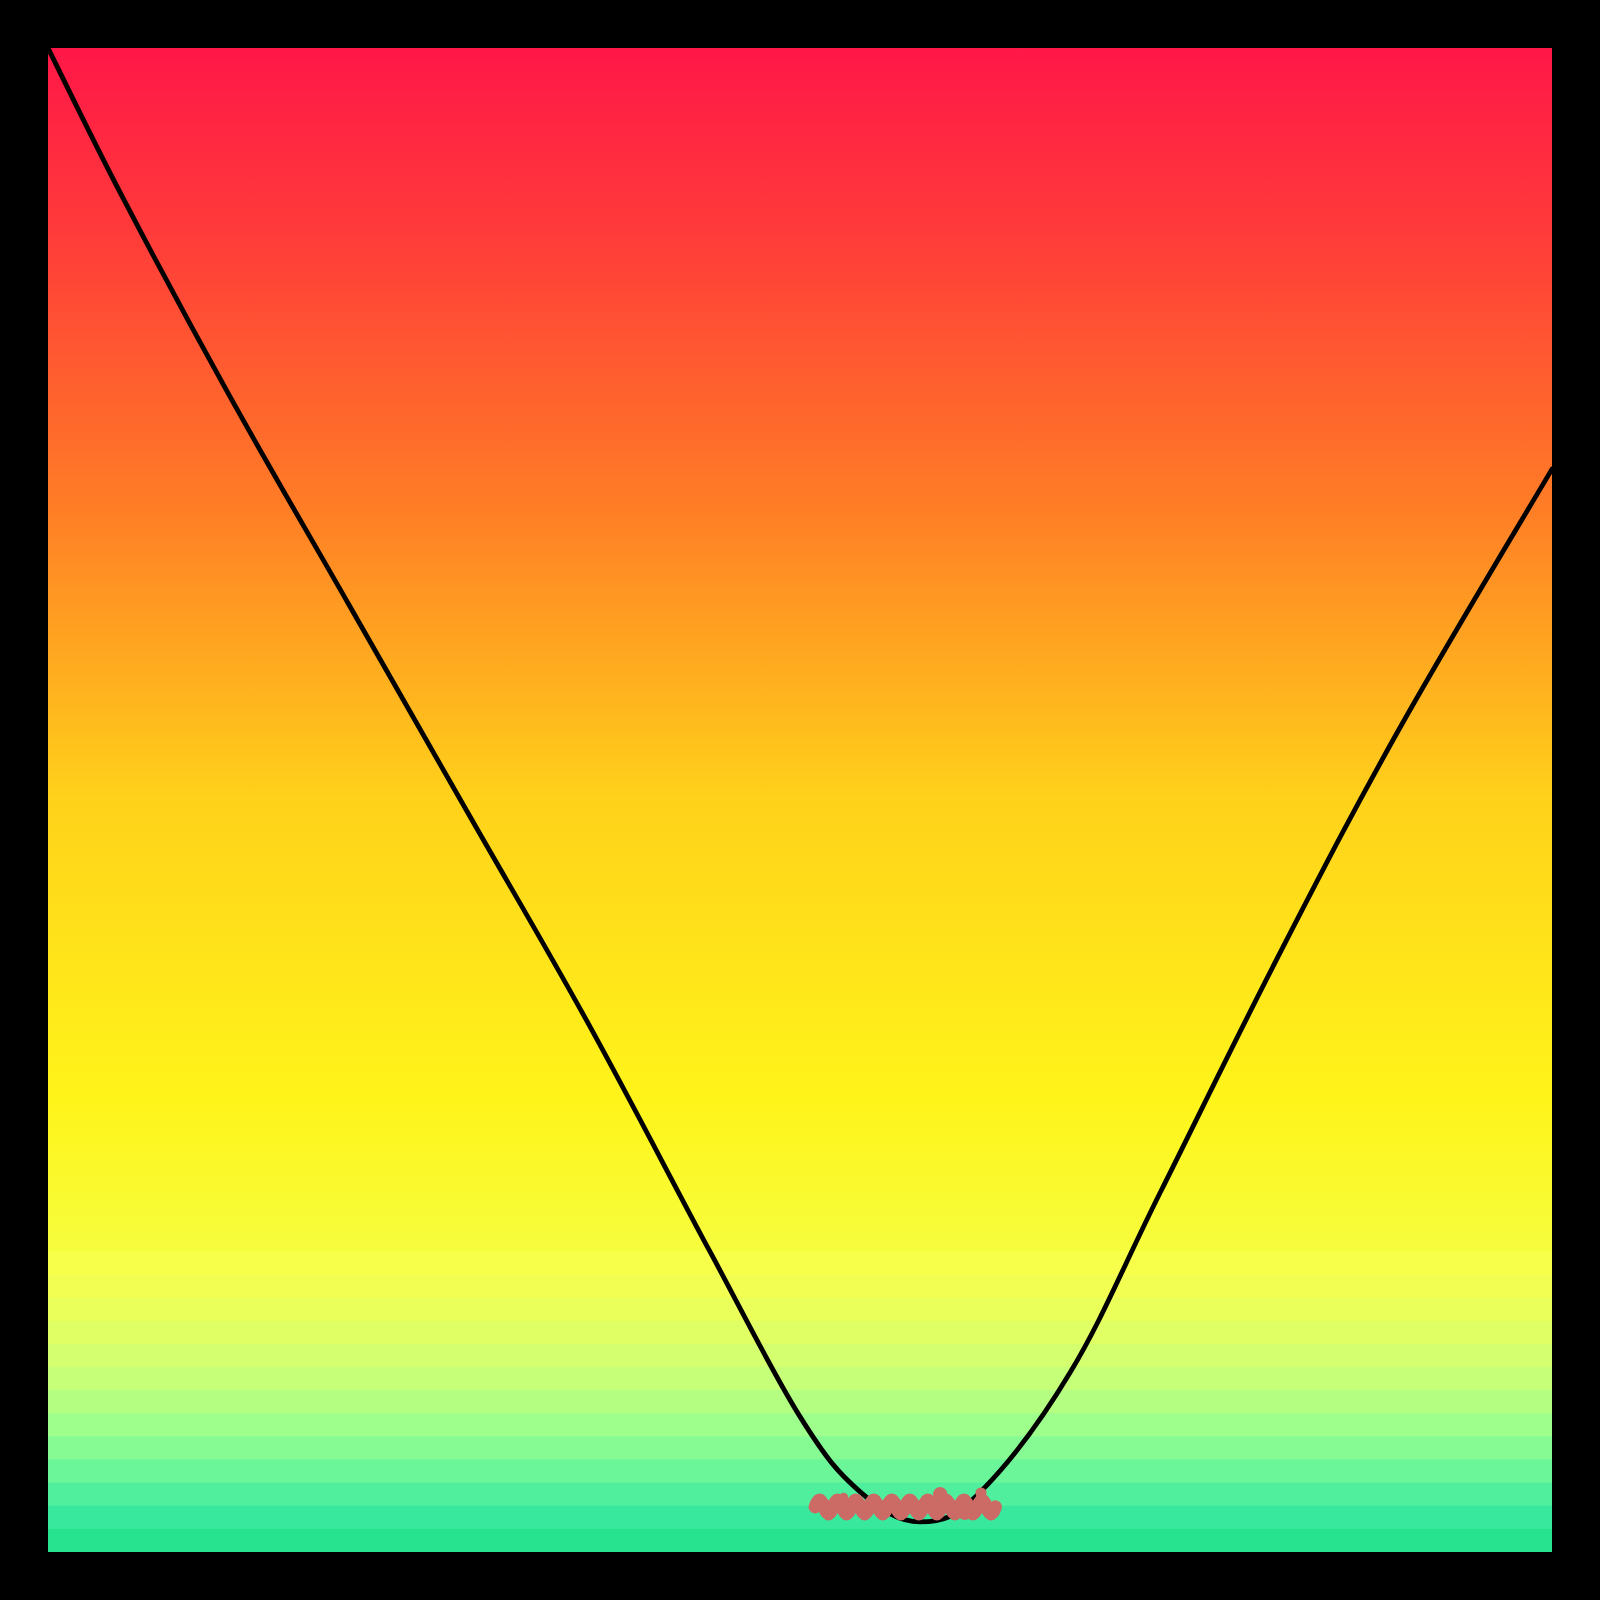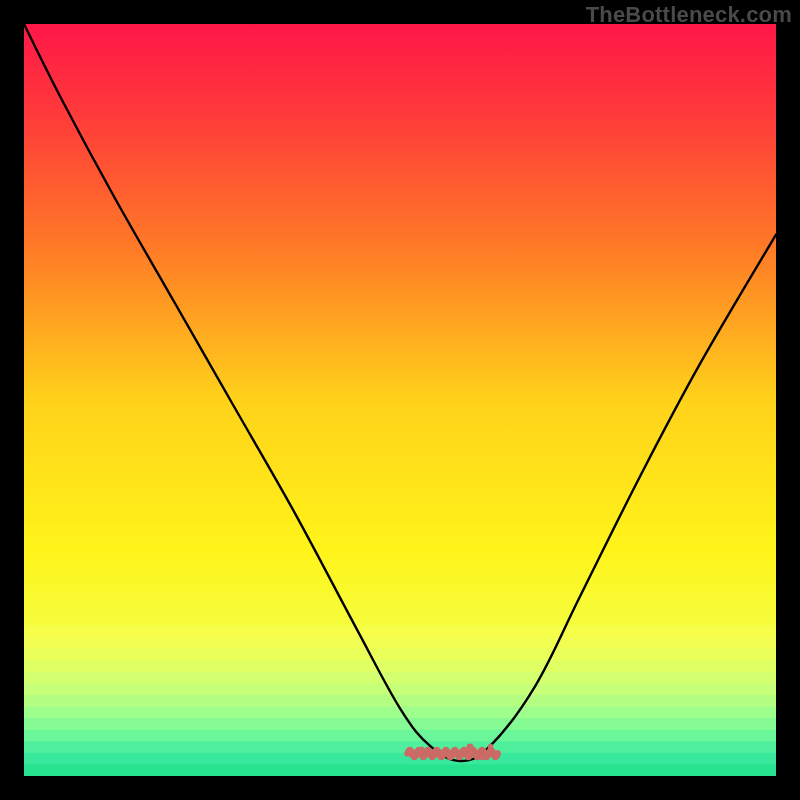--- a/index.html
+++ b/index.html
@@ -37,21 +37,20 @@
     letter-spacing: 0.2px;
   }
   svg {
     display: block;
   }
 </style>
 </head>
 <body>
 
 <div class="frame">
-  <div class="watermark">TheBottleneck.com</div>
   <div class="plot">
     <svg id="chart-svg" width="752" height="752" viewBox="0 0 752 752" preserveAspectRatio="none">
         <defs>
           <linearGradient id="bg" x1="0" y1="0" x2="0" y2="1">
             <stop offset="0%" stop-color="#ff1748"></stop>
             <stop offset="12%" stop-color="#ff3a3a"></stop>
             <stop offset="30%" stop-color="#ff7b26"></stop>
             <stop offset="50%" stop-color="#ffd21a"></stop>
             <stop offset="70%" stop-color="#fff41a"></stop>
             <stop offset="82%" stop-color="#f4ff44"></stop>

